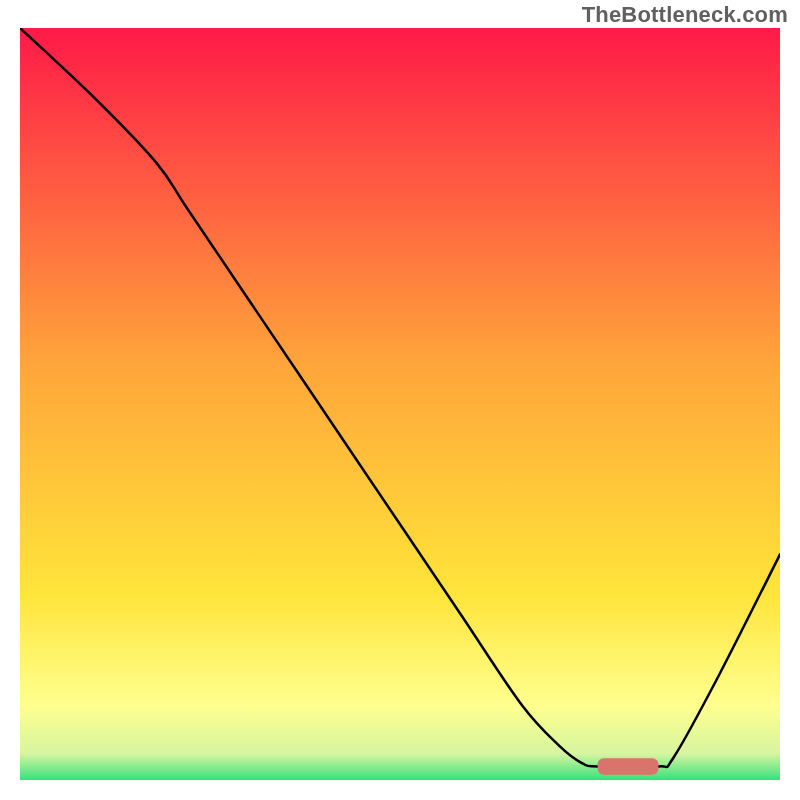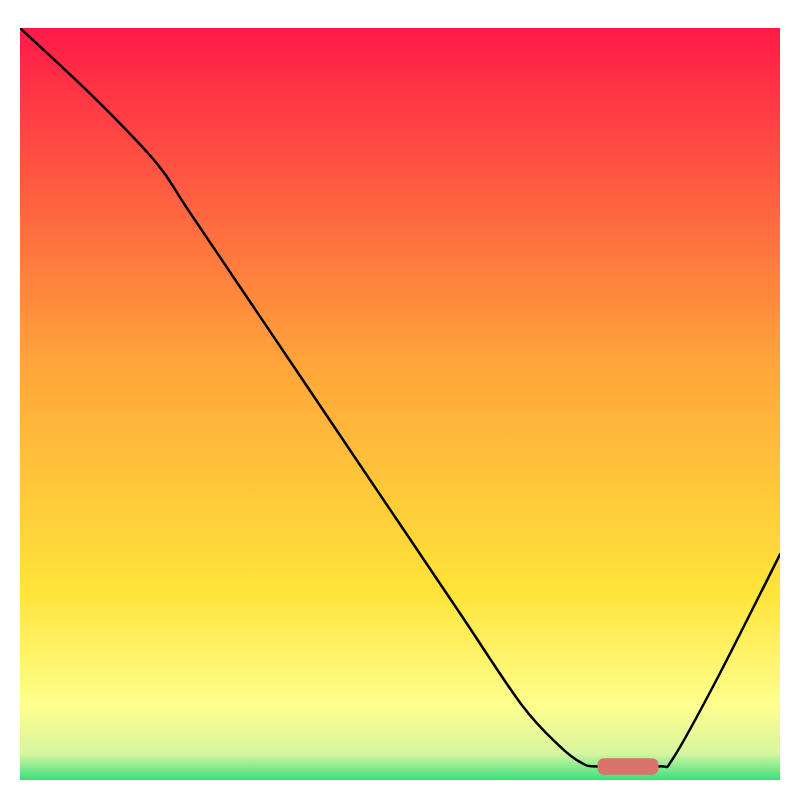--- a/index.html
+++ b/index.html
@@ -38,20 +38,21 @@
     left: 0;
     top: 0;
     width: 760px;
     height: 752px;
   }
 </style>
 </head>
 <body>
 <div class="container">
 
+<div class="watermark">TheBottleneck.com</div>
 
 <div class="plot-wrap">
 
   <svg viewBox="0 0 760 752" preserveAspectRatio="none">
     <defs>
       <linearGradient id="bg-grad" x1="0" y1="0" x2="0" y2="1">
 
       <stop offset="0%" stop-color="#ff1a48"></stop>
             <stop offset="45%" stop-color="#ffa63a"></stop>
             <stop offset="75%" stop-color="#ffe43a"></stop>

